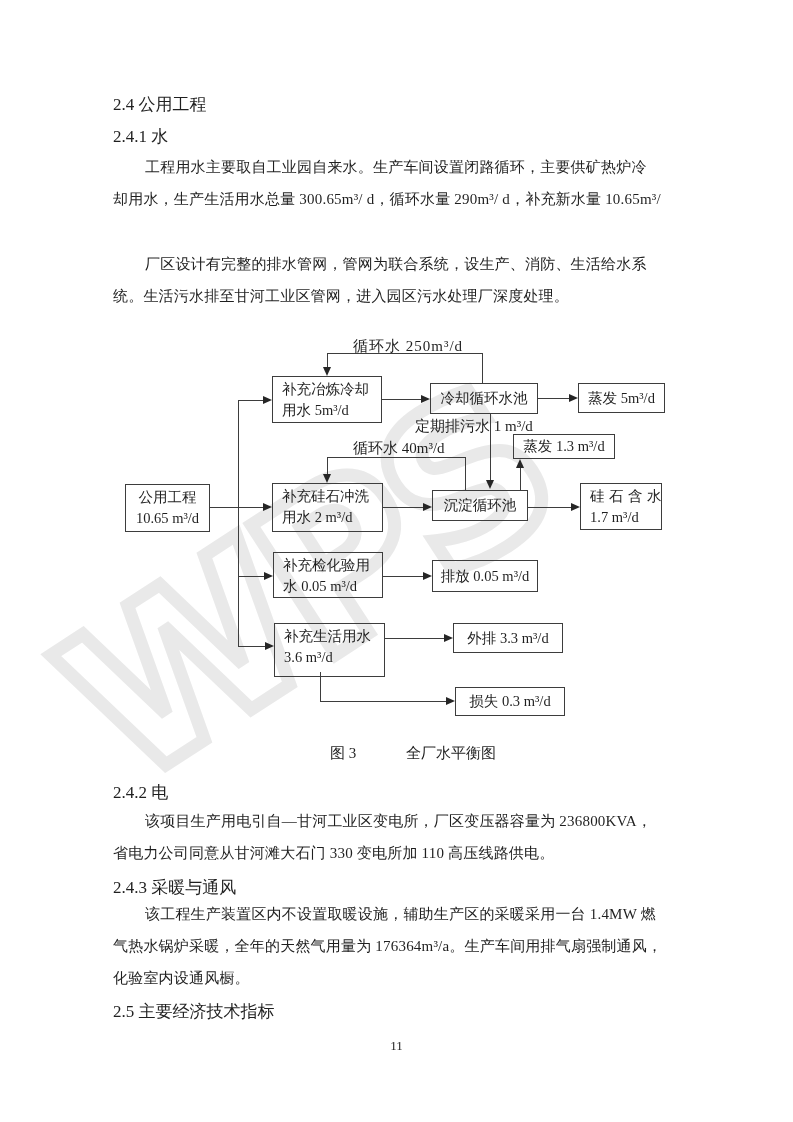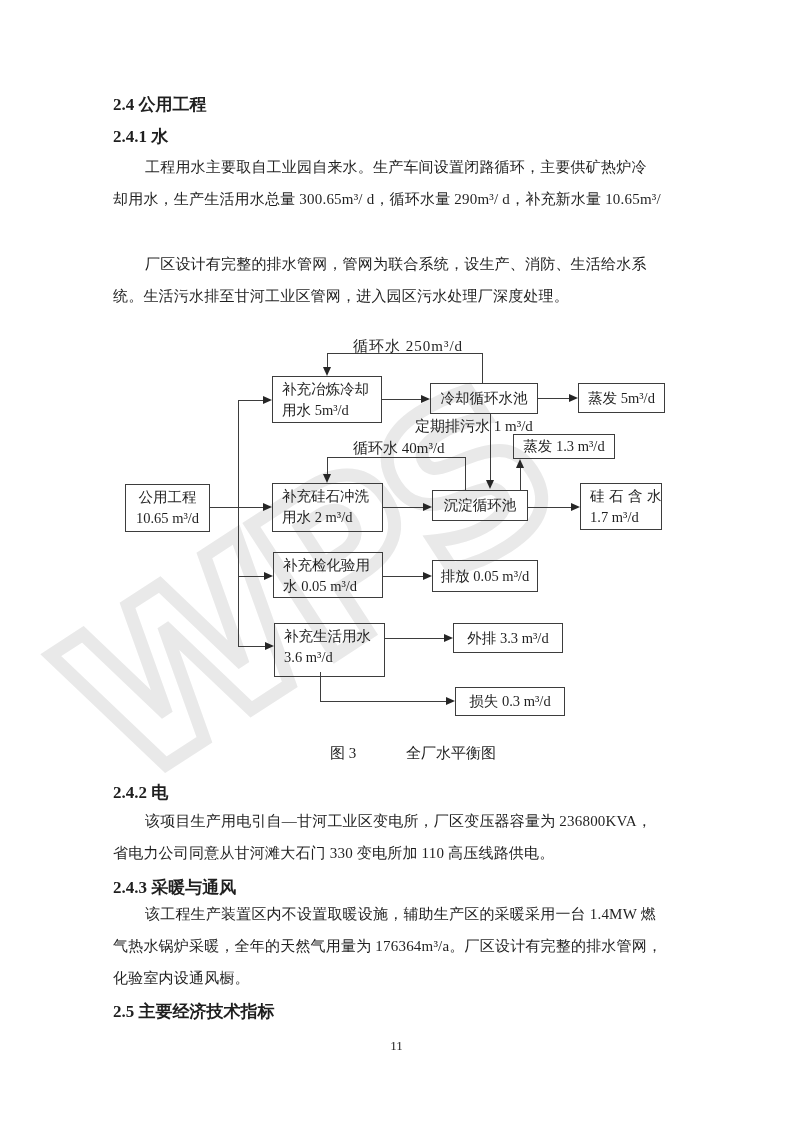--- a/index.html
+++ b/index.html
@@ -9,21 +9,21 @@
     overflow:hidden;
   }
   .wm {
     position:absolute; left:48px; top:462px;
     font-family:"DejaVu Sans",sans-serif; font-size:212px; font-weight:bold;
     letter-spacing:-8px; color:transparent; -webkit-text-stroke:13px #e9e9e9;
     transform:rotate(-33deg); transform-origin:center; z-index:0; user-select:none;
     white-space:nowrap;
   }
   .fg { position:absolute; left:0; top:0; width:793px; height:1122px; z-index:1; }
-  .h  { position:absolute; font-weight:bold; font-size:17px; white-space:nowrap; }
+  .h  { position:absolute; font-weight:normal; font-size:17px; white-space:nowrap; }
   .t  { position:absolute; font-size:15px; white-space:nowrap; letter-spacing:0.2px; }
   .cap{ position:absolute; font-size:15px; white-space:nowrap; }
   .pnum{ position:absolute; left:0; right:0; text-align:center; font-size:13px; }
   .fbox{
     position:absolute; border:1.4px solid #3d3d3d; background:transparent;
     font-size:14.5px; line-height:21px; box-sizing:border-box; white-space:nowrap;
   }
   .fbox.c { display:flex; align-items:center; justify-content:center; text-align:center; }
   .fbox.p { padding:2px 2px 0 9px; }
   .fbox.cc{ display:flex; flex-direction:column; align-items:center; justify-content:center; }
@@ -173,20 +173,20 @@
 
     <div class="cap" style="left:330px;top:744px">图 3</div>
     <div class="cap" style="left:406px;top:744px">全厂水平衡图</div>
 
     <div class="h" style="left:113px;top:781px">2.4.2 电</div>
     <div class="t" style="left:145px;top:812px">该项目生产用电引自—甘河工业区变电所，厂区变压器容量为 236800KVA，</div>
     <div class="t" style="left:113px;top:844px">省电力公司同意从甘河滩大石门 330 变电所加 110 高压线路供电。</div>
 
     <div class="h" style="left:113px;top:876px">2.4.3 采暖与通风</div>
     <div class="t" style="left:145px;top:905px">该工程生产装置区内不设置取暖设施，辅助生产区的采暖采用一台 1.4MW 燃</div>
-    <div class="t" style="left:113px;top:937px">气热水锅炉采暖，全年的天然气用量为 176364m³/a。厂区设计有完整的排水管网，</div>
+    <div class="t" style="left:113px;top:937px">气热水锅炉采暖，全年的天然气用量为 176364m³/a。生产车间用排气扇强制通风，</div>
     <div class="t" style="left:113px;top:969px">化验室内设通风橱。</div>
 
     <div class="h" style="left:113px;top:1000px">2.5 主要经济技术指标</div>
 
     <div class="pnum" style="top:1038px">11</div>
   </div>
 </div>
 
 </body></html>

